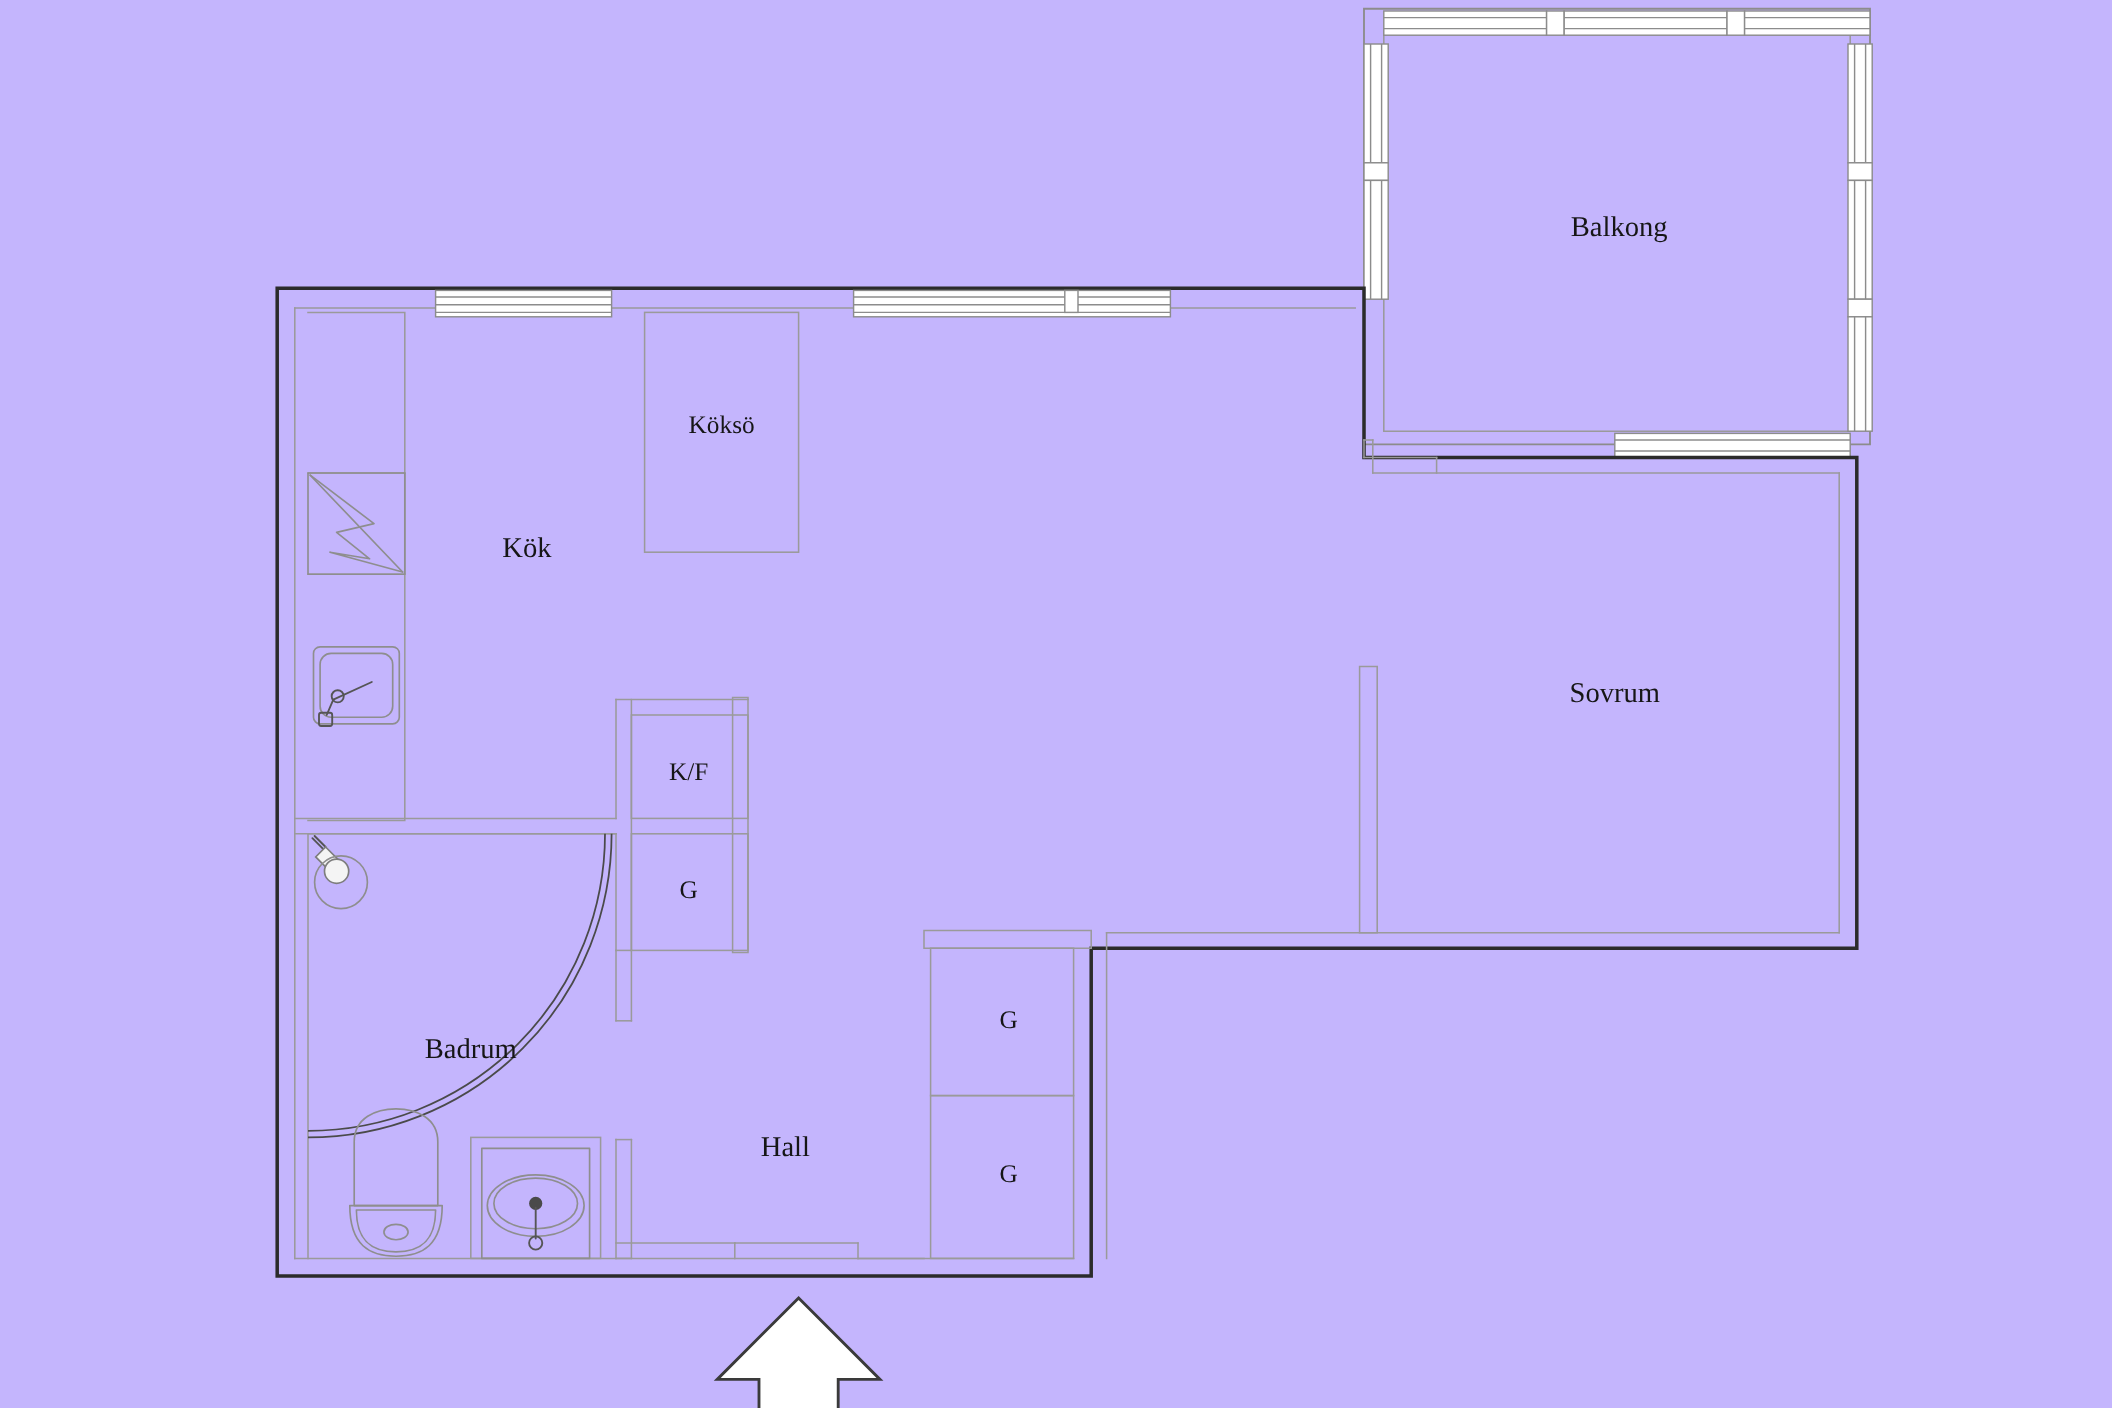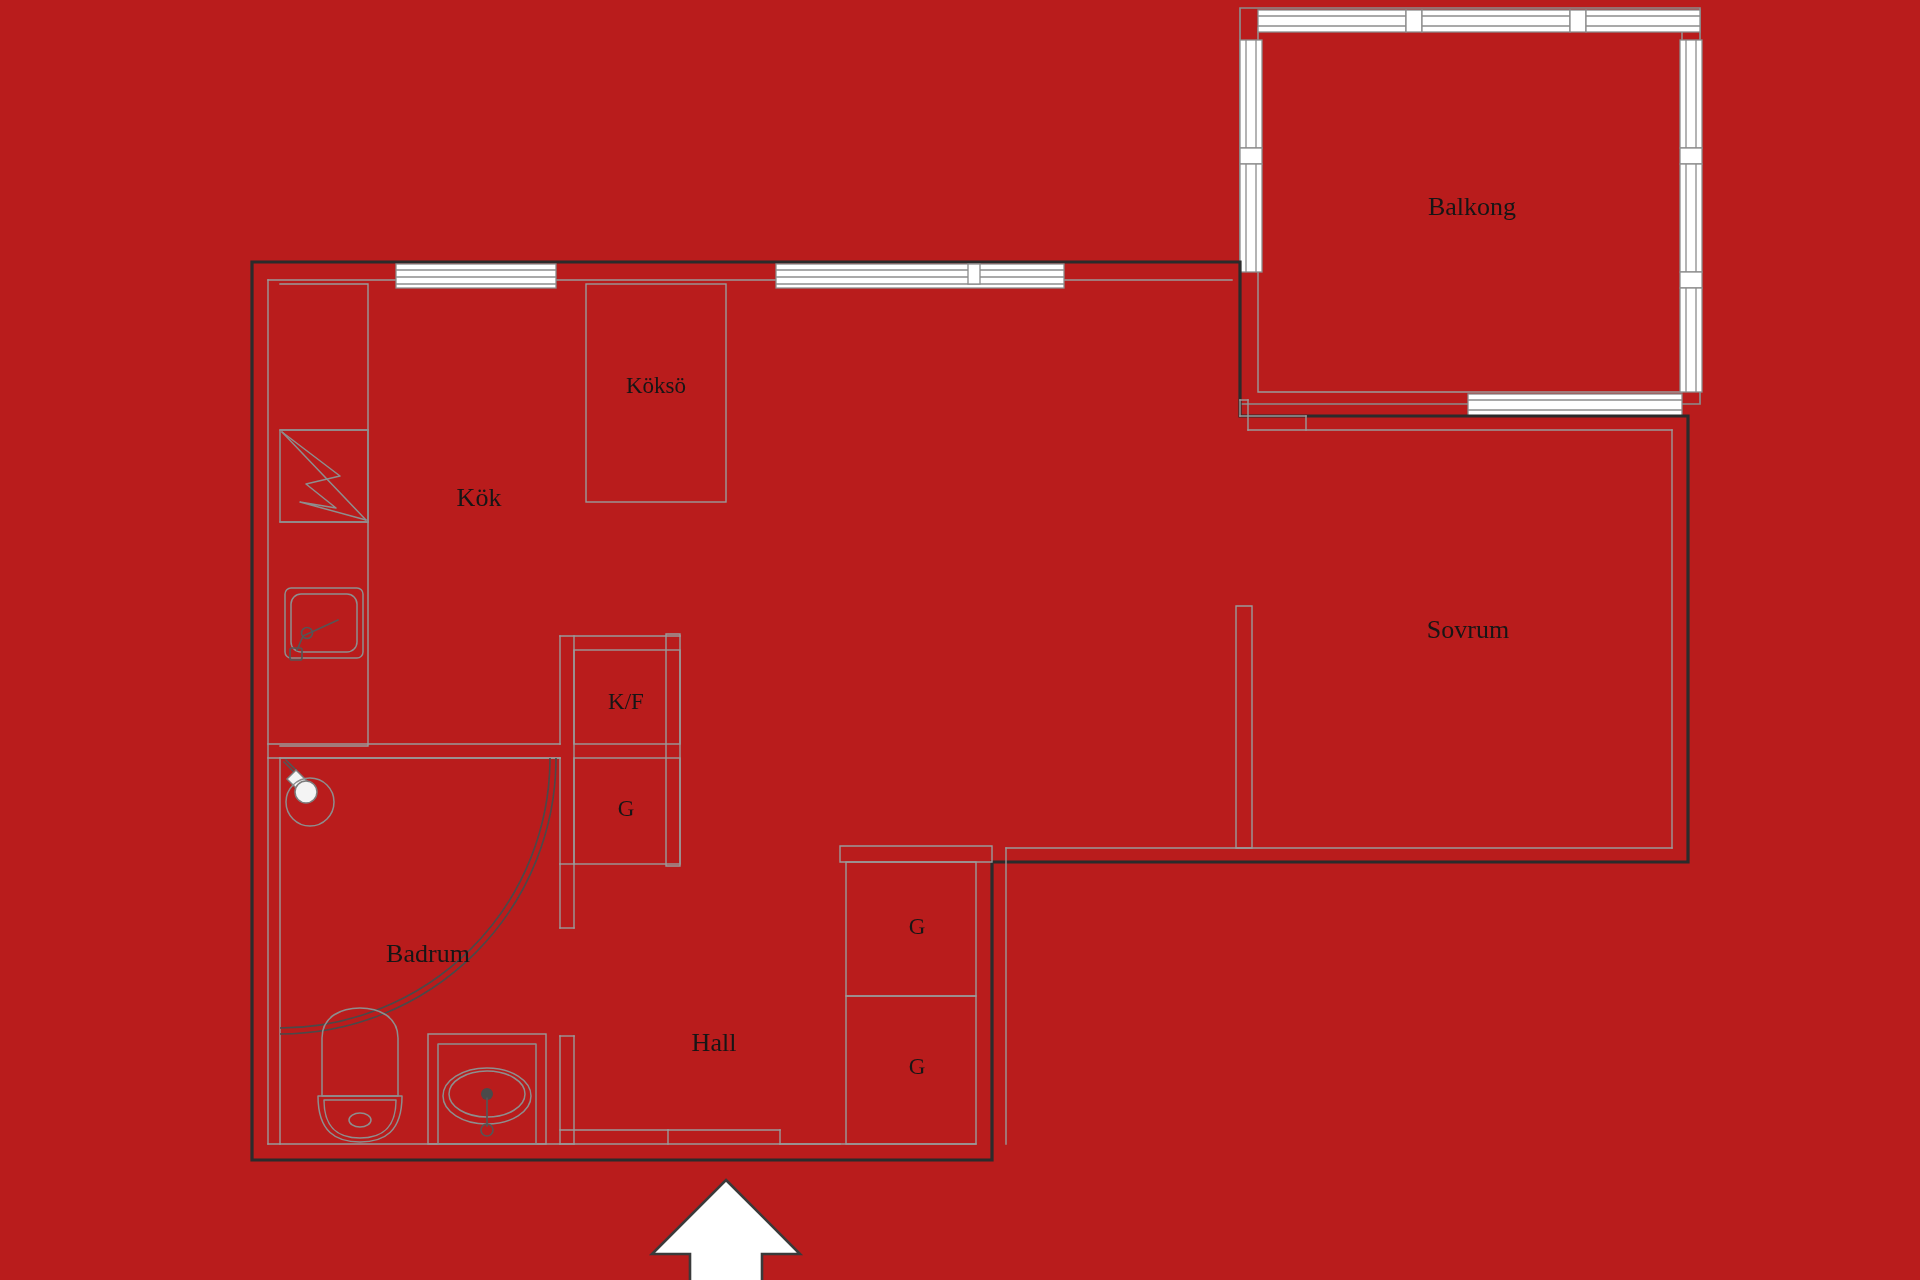--- a/index.html
+++ b/index.html
@@ -9,21 +9,21 @@
     background: #ffffff;
     width: 1920px;
     height: 1280px;
     overflow: hidden;
     font-family: "Liberation Serif", "DejaVu Serif", serif;
   }
   #plan-root {
     position: relative;
     width: 1920px;
     height: 1280px;
-    background: #b91c1c;
+    background: #c4b5fd;
   }
   svg#floorplan {
     display: block;
     width: 1920px;
     height: 1280px;
   }
   
   .wall-outer   { fill: none; stroke: #2b2b2b; stroke-width: 3.2; stroke-linejoin: miter; stroke-linecap: square; }
   .wall-inner   { fill: none; stroke: #8c8c8c; stroke-width: 1.7; stroke-linejoin: miter; stroke-linecap: square; }
   .wall-thin    { fill: none; stroke: #9a9a9a; stroke-width: 1.4; stroke-linejoin: miter; stroke-linecap: square; }

